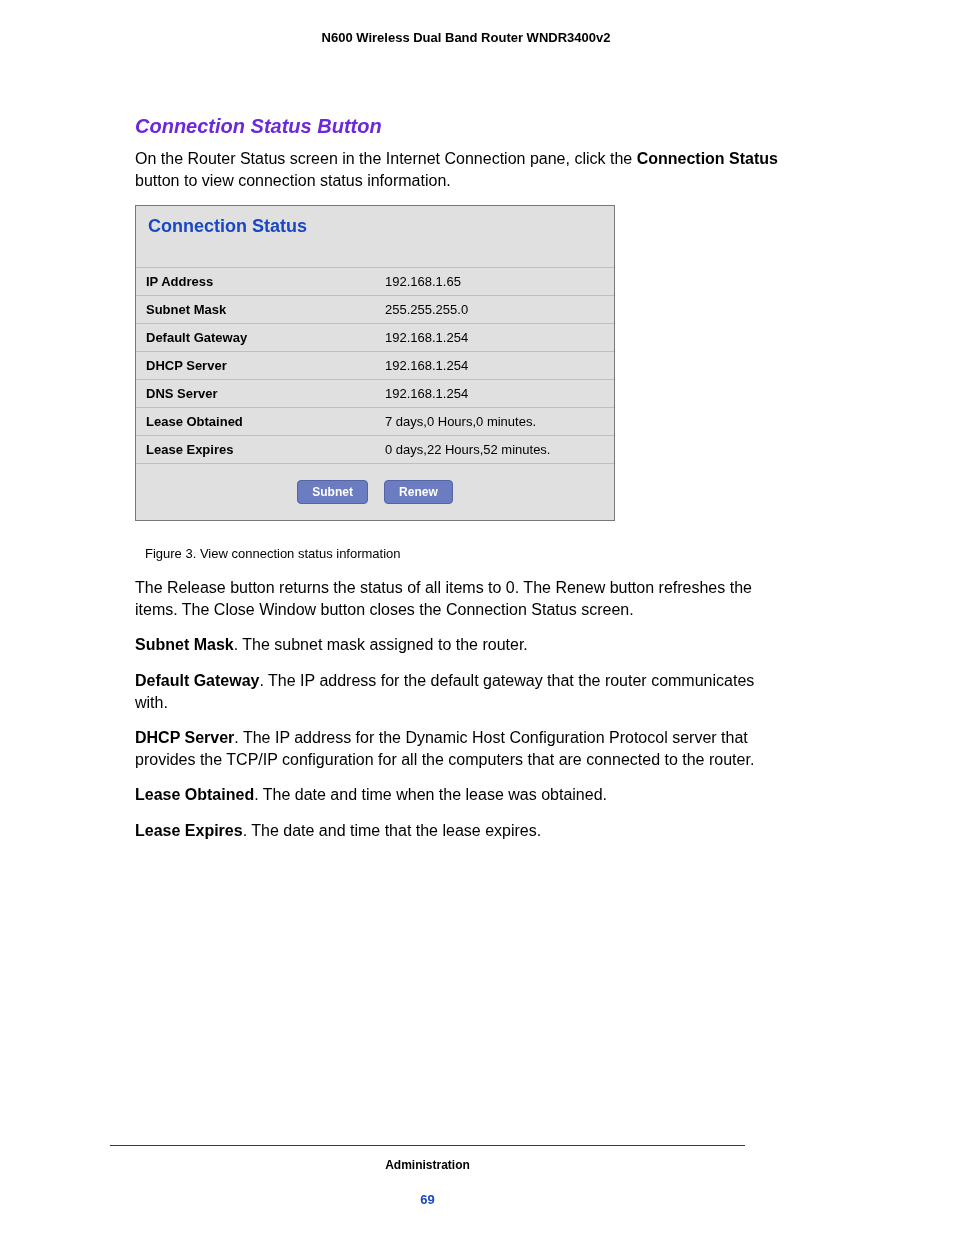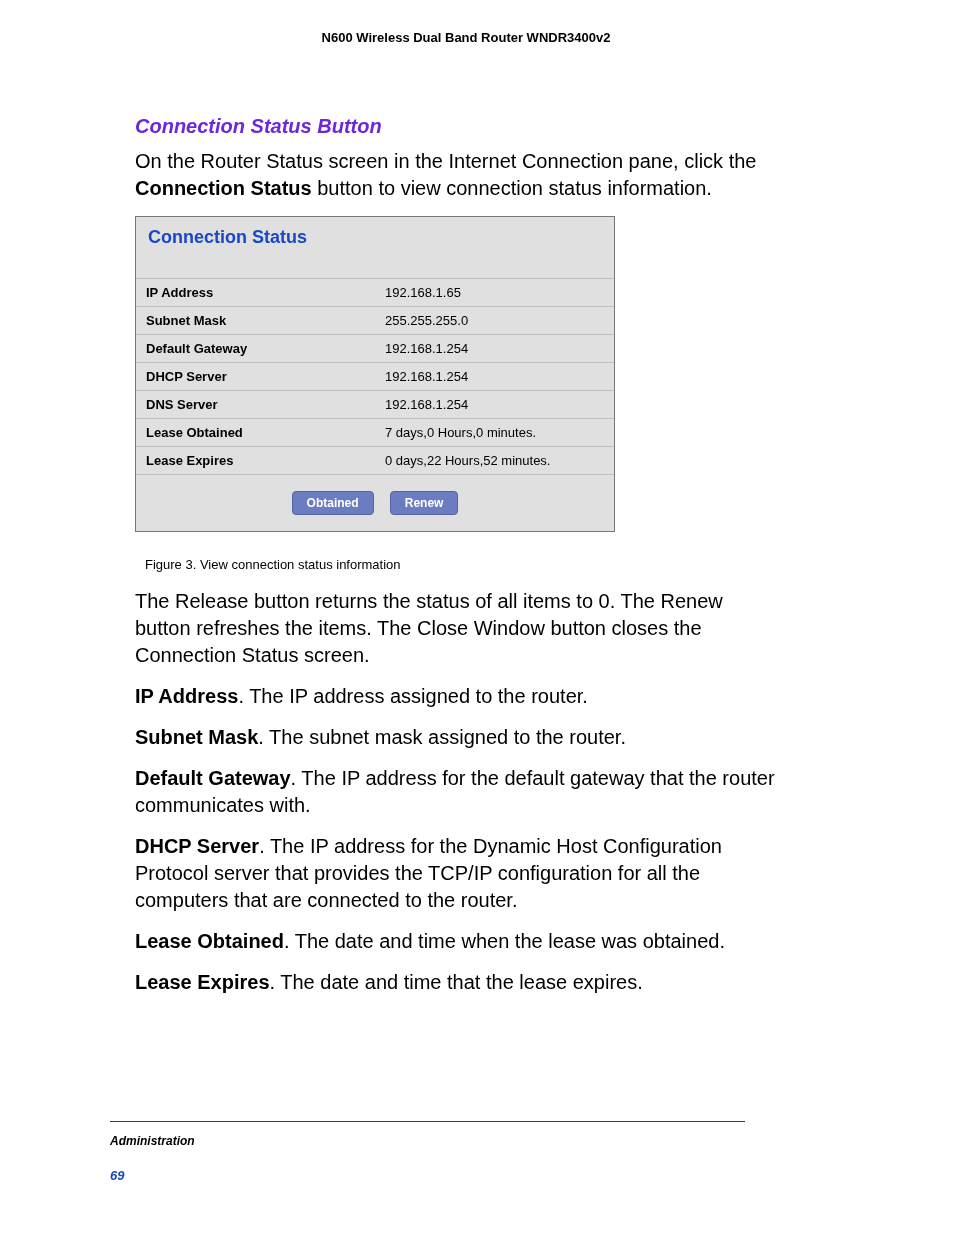--- a/index.html
+++ b/index.html
@@ -24,21 +24,21 @@
     margin-bottom: 70px;
   }
   .section-heading {
     font-style: italic;
     font-size: 20px;
     color: #6d28d9;
     margin: 0 0 10px 0;
     font-family: "Trebuchet MS", Arial, sans-serif;
   }
   .body-para {
-    font-size: 20px;
+    font-size: 16px;
     line-height: 1.35;
     margin: 0 16px 14px 0;
   }
 
   .status-panel {
     border: 1px solid #777;
     background: #e0e0e0;
     width: 478px;
     margin-top: 8px;
     margin-bottom: 25px;
@@ -83,26 +83,26 @@
     font-family: Arial, sans-serif;
   }
   .figure-caption {
     font-weight: normal;
     font-size: 13px;
     margin: 0 0 16px 10px;
   }
 
   .footer {
     position: absolute;
-    bottom: 52px;
+    bottom: 28px;
     left: 110px;
     right: 110px;
+    text-align: center;
     border-top: 1px solid #2b2bc0;
     padding-top: 12px;
-    font-style: italic;
   }
   .footer-section {
     font-weight: bold;
     font-size: 12px;
   }
   .footer-page {
     color: #1a48c4;
     font-weight: bold;
     font-size: 13px;
     margin-top: 20px;
@@ -148,32 +148,29 @@
         <td>Lease Obtained</td>
         <td>7 days,0 Hours,0 minutes.</td>
       </tr>
       <tr>
         <td>Lease Expires</td>
         <td>0 days,22 Hours,52 minutes.</td>
       </tr>
     </tbody>
       </table>
     <div class="button-row">
-      <span class="rbtn">Obtained</span>
+      <span class="rbtn">Subnet</span>
       <span class="rbtn">Renew</span>
     </div>
   </div>
 
   <p class="figure-caption">Figure 3. View connection status information</p>
 
   <p class="body-para">The Release button returns the status of all items to 0. The Renew button refreshes the items. The Close Window button closes the Connection Status screen.</p>
 
-  <p class="body-para">
-    <b>IP Address</b><span>. The IP address assigned to the router.</span>
-  </p>
   <p class="body-para">
     <b>Subnet Mask</b><span>. The subnet mask assigned to the router.</span>
   </p>
   <p class="body-para">
     <b>Default Gateway</b><span>. The IP address for the default gateway that the router communicates with.</span>
   </p>
   <p class="body-para">
     <b>DHCP Server</b><span>. The IP address for the Dynamic Host Configuration Protocol server that provides the TCP/IP configuration for all the computers that are connected to the router.</span>
   </p>
   <p class="body-para">

